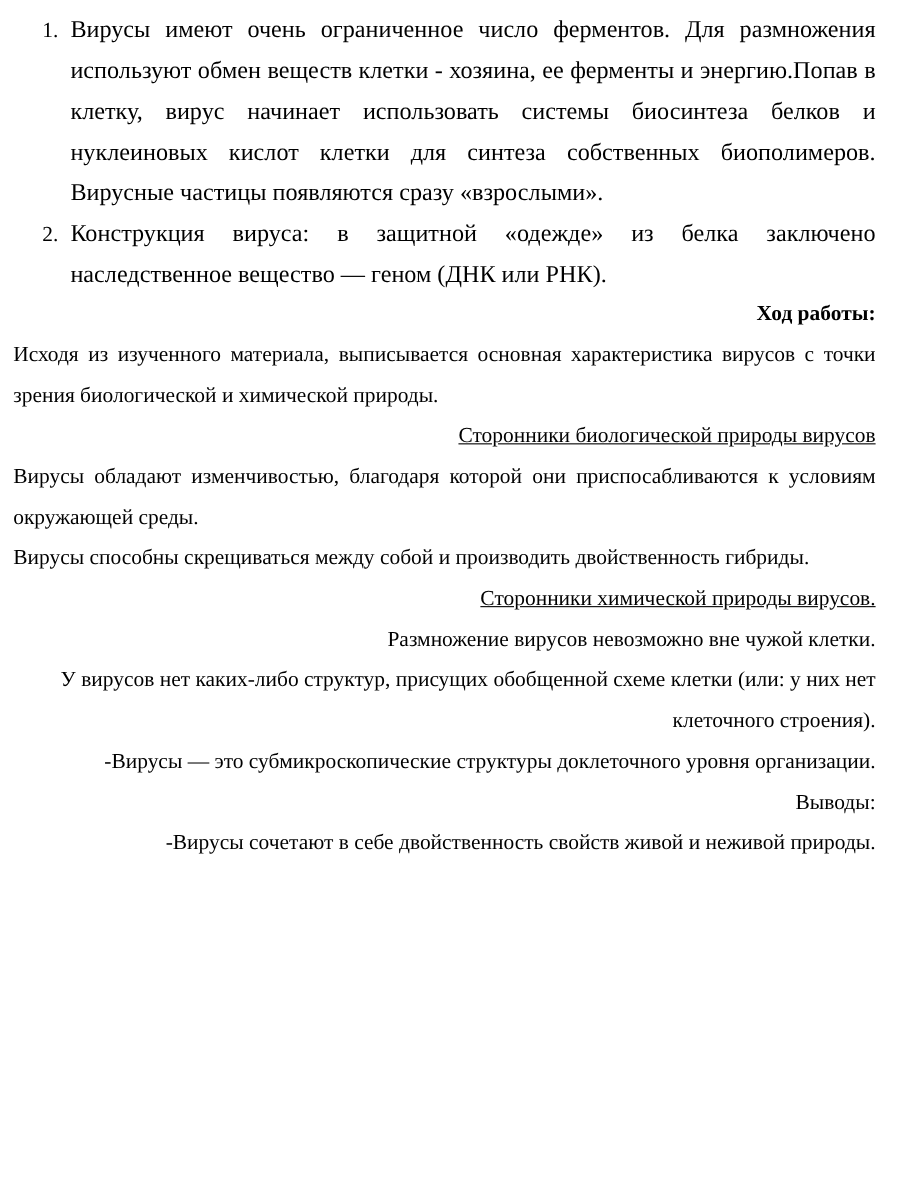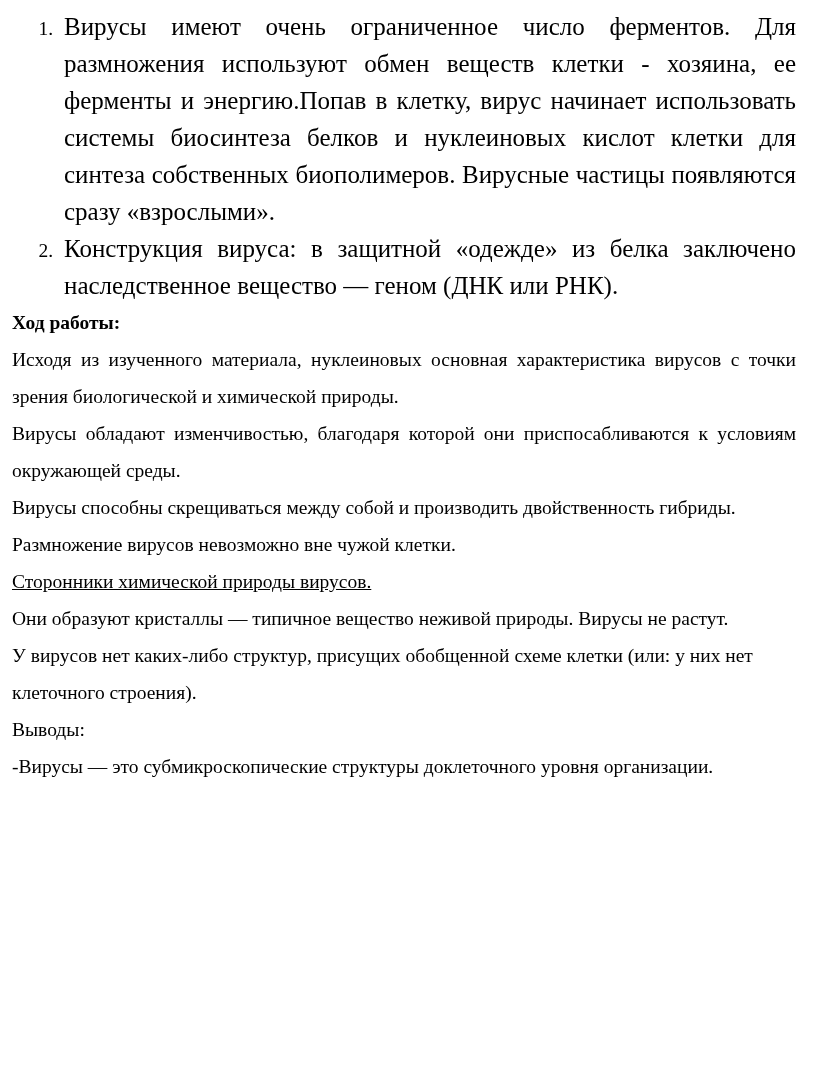--- a/index.html
+++ b/index.html
@@ -19,71 +19,74 @@
     box-sizing: border-box;
     padding: 8px 20px 0 12px;
     position: relative;
   }
   ol.numbered {
     margin: 0;
     padding: 0 0 0 46px;
     list-style-type: decimal;
   }
   ol.numbered > li {
-    font-size: 25px;
+    font-size: 22px;
     line-height: 37px;
     text-align: justify;
     text-justify: inter-word;
     margin: 0 0 0 0;
     padding-left: 6px;
   }
   ol.numbered > li::marker {
     font-size: 19.5px;
   }
   .para {
     font-size: 19.5px;
     line-height: 37px;
     margin: 0;
     text-align: justify;
     text-justify: inter-word;
   }
   .para.left {
-    text-align: left;
+    text-align: right;
   }
   .bold {
     font-weight: bold;
   }
   .underline {
     text-decoration: underline;
   }
 </style>
 </head>
 <body>
 
 <div class="page">
 
   <ol class="numbered">
     <li>Вирусы имеют очень ограниченное число ферментов. Для размножения используют обмен веществ клетки - хозяина, ее ферменты и энергию.Попав в клетку, вирус начинает использовать системы биосинтеза белков и нуклеиновых кислот клетки для синтеза собственных биополимеров. Вирусные частицы появляются сразу «взрослыми».</li>
     <li>Конструкция вируса: в защитной «одежде» из белка заключено наследственное вещество — геном (ДНК или РНК).</li>
   </ol>
 
   <p class="para left bold">Ход работы:</p>
 
-  <p class="para">Исходя из изученного материала, нуклеиновых основная характеристика вирусов с точки зрения биологической и химической природы.</p>
+  <p class="para">Исходя из изученного материала, выписывается основная характеристика вирусов с точки зрения биологической и химической природы.</p>
 
+  <p class="para left">
+    <span class="underline">Сторонники биологической природы вирусов</span>
+  </p>
 
   <p class="para">Вирусы обладают изменчивостью, благодаря которой они приспосабливаются к условиям окружающей среды.</p>
   <p class="para">Вирусы способны скрещиваться между собой и производить двойственность гибриды.</p>
 
-  <p class="para left">Размножение вирусов невозможно вне чужой клетки.</p>
-
   <p class="para left">
     <span class="underline">Сторонники химической природы вирусов.</span>
   </p>
-  <p class="para left">Они образуют кристаллы — типичное вещество неживой природы. Вирусы не растут.</p>
+
+  <p class="para left">Размножение вирусов невозможно вне чужой клетки.</p>
   <p class="para left">У вирусов нет каких-либо структур, присущих обобщенной схеме клетки (или: у них нет клеточного строения).</p>
 
+  <p class="para left">-Вирусы — это субмикроскопические структуры доклеточного уровня организации.</p>
+
   <p class="para left">Выводы:</p>
-
-  <p class="para left">-Вирусы — это субмикроскопические структуры доклеточного уровня организации.</p>
+  <p class="para left">-Вирусы сочетают в себе двойственность свойств живой и неживой природы.</p>
 
 
 </div>
 
 </body></html>

